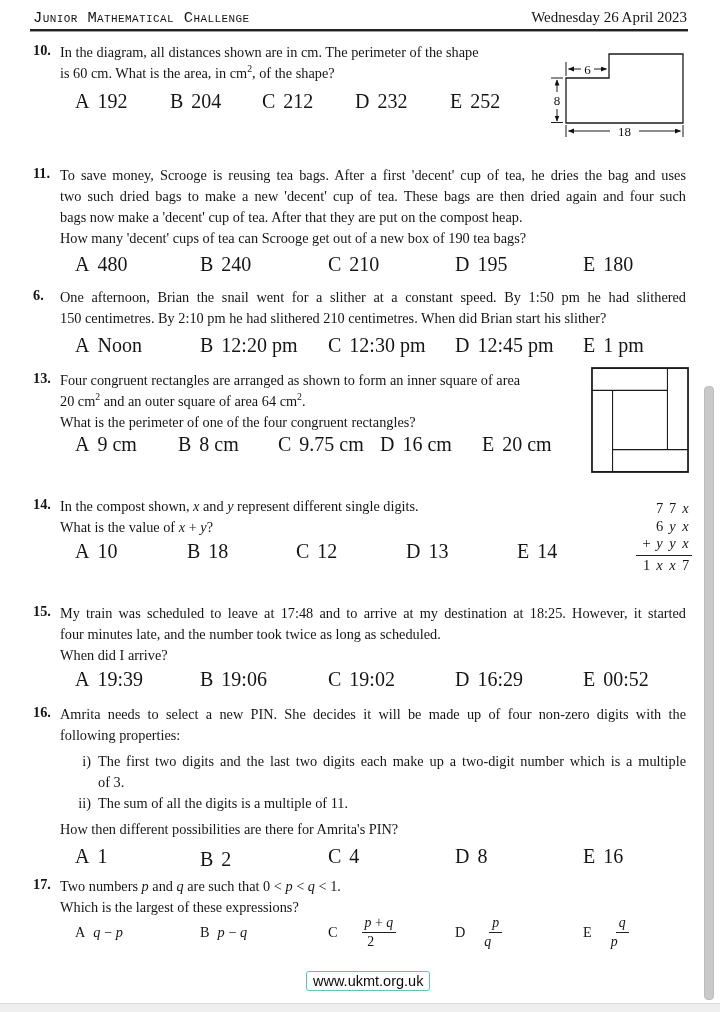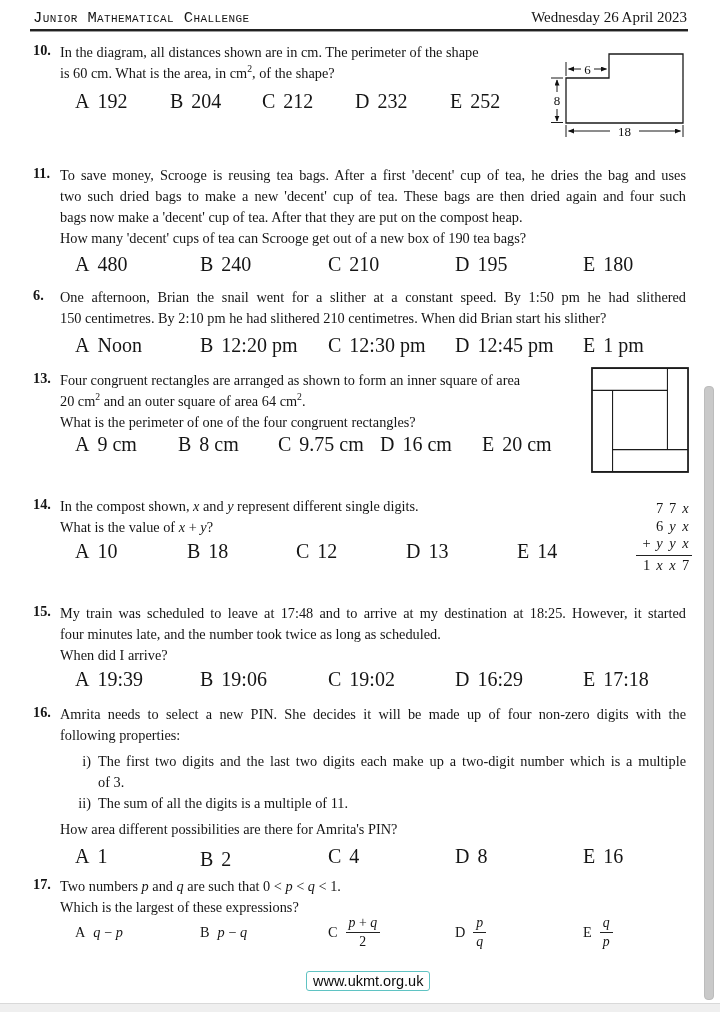--- a/index.html
+++ b/index.html
@@ -17,21 +17,21 @@
   .seg-sup{vertical-align:super;font-size:0.68em;line-height:0;}
   .header-title{position:absolute;left:33px;top:9px;font-size:15.5px;font-variant:small-caps;letter-spacing:0.4px;font-family:Liberation Mono, monospace;}
   .header-date{position:absolute;right:33px;top:9px;font-size:15px;}
   .header-rule{position:absolute;left:30px;top:29px;width:658px;height:2px;background:#222;border-bottom:1px solid #9c9c9c;}
   svg text{font-family:"Liberation Serif",serif;font-size:13px;fill:#111;}
   .add-block{position:absolute;left:636px;top:500px;width:56px;font-size:14.5px;}
   .add-row{height:17.5px;line-height:17.5px;text-align:right;}
   .add-row span{display:inline-block;width:13px;text-align:center;}
   .add-result{border-top:1.2px solid #222;margin-top:2px;padding-top:1px;}
   .frac{display:inline-block;text-align:center;vertical-align:middle;font-size:13.8px;line-height:1.15;}
-  .frac .num{display:block;border-bottom:1.1px solid #222;padding:0 3px 1px 3px;}
+  .frac .num{display:block;border-bottom:1.1px solid #222;padding:0 3px 1px 3px;margin-left:16px;}
   .frac .den{display:block;padding-top:1px;}
   .fopt{position:absolute;display:flex;align-items:center;height:48px;font-size:14.3px;}
   .fopt .olabel{margin-right:8px;}
   .footer-copy{position:absolute;left:33px;top:977px;font-size:14.3px;margin-top:48px;}
   .footer-linkbox{
     position:absolute;left:306px;top:971px;
     border:1.5px solid #5fc3c3;border-radius:3px;padding:1px 6px;
     font-family:"Liberation Sans",sans-serif;font-size:14.5px;color:#0a0a0a;background:#ffffff;
   }
   .scroll-thumb{position:absolute;left:704px;top:386px;width:8px;height:612px;background:#c9c9c9;border:1px solid #bcbcbc;border-radius:4px;}
@@ -146,33 +146,33 @@
 
 <div>
   <div class="qnum" style="left:33px;top:603px">15.</div>
   <div class="qline j" style="left:60px;top:603px;width:626px"><span>My train was scheduled to leave at 17:48 and to arrive at my destination at 18:25.  However, it started</span></div>
   <div class="qline" style="left:60px;top:624px"><span>four minutes late, and the number took twice as long as scheduled.</span></div>
   <div class="qline" style="left:60px;top:645px"><span>When did I arrive?</span></div>
   <div class="opt" style="left:75px;top:668px"><span class="olabel">A</span><span>19:39</span></div>
   <div class="opt" style="left:200px;top:668px"><span class="olabel">B</span><span>19:06</span></div>
   <div class="opt" style="left:328px;top:668px"><span class="olabel">C</span><span>19:02</span></div>
   <div class="opt" style="left:455px;top:668px"><span class="olabel">D</span><span>16:29</span></div>
-  <div class="opt" style="left:583px;top:668px"><span class="olabel">E</span><span>17:18</span></div>
+  <div class="opt" style="left:583px;top:668px"><span class="olabel">E</span><span>00:52</span></div>
 </div>
 
 <div>
   <div class="qnum" style="left:33px;top:704px">16.</div>
   <div class="qline j" style="left:60px;top:704px;width:626px"><span>Amrita needs to select a new PIN. She decides it will be made up of four non-zero digits with the</span></div>
   <div class="qline" style="left:60px;top:725px"><span>following properties:</span></div>
   <div class="qline" style="left:73px;top:751px;width:18px;text-align:right">i)</div>
   <div class="qline j" style="left:98px;top:751px;width:588px"><span>The first two digits and the last two digits each make up a two-digit number which is a multiple</span></div>
   <div class="qline" style="left:98px;top:772px"><span>of 3.</span></div>
   <div class="qline" style="left:69px;top:793px;width:22px;text-align:right">ii)</div>
   <div class="qline" style="left:98px;top:793px"><span>The sum of all the digits is a multiple of 11.</span></div>
-  <div class="qline" style="left:60px;top:819px"><span>How area different possibilities are there for Amrita's PIN?</span></div>
+  <div class="qline" style="left:60px;top:819px"><span>How then different possibilities are there for Amrita's PIN?</span></div>
   <div class="opt" style="left:75px;top:845px"><span class="olabel">A</span><span>1</span></div>
   <div class="opt" style="left:200px;top:848px"><span class="olabel">B</span><span>2</span></div>
   <div class="opt" style="left:328px;top:845px"><span class="olabel">C</span><span>4</span></div>
   <div class="opt" style="left:455px;top:845px"><span class="olabel">D</span><span>8</span></div>
   <div class="opt" style="left:583px;top:845px"><span class="olabel">E</span><span>16</span></div>
 </div>
 
 <div>
   <div class="qnum" style="left:33px;top:876px">17.</div>
   <div class="qline" style="left:60px;top:876px"><span>Two numbers </span><span class="seg-i">p</span><span> and </span><span class="seg-i">q</span><span> are such that 0 &lt; </span><span class="seg-i">p</span><span> &lt; </span><span class="seg-i">q</span><span> &lt; 1.</span></div>

